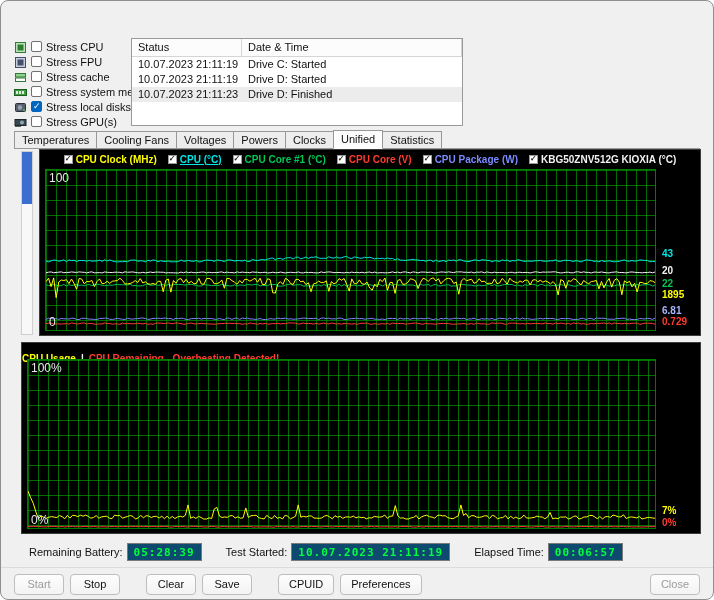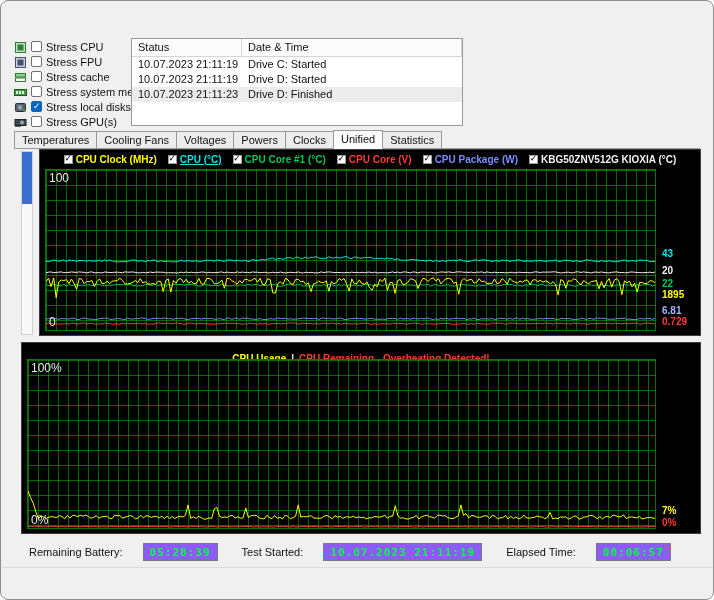--- a/index.html
+++ b/index.html
@@ -42,41 +42,41 @@
   .vscroll{position:absolute;left:20px;top:150px;width:12px;height:184px;background:#f8f8f8;border:1px solid #cfcfcf}
   .vthumb{position:absolute;left:0;top:0;width:10px;height:52px;background:#3a6ed0}
 
   
   .chart1{position:absolute;left:38px;top:148px;width:662px;height:187px;background:#000;border:1px solid #3c3c3c}
   .chart2{position:absolute;left:20px;top:341px;width:680px;height:192px;background:#000;border:1px solid #3c3c3c}
   .legend{position:absolute;top:0;left:0;right:0;height:18px;display:flex;align-items:center;justify-content:center;gap:11px}
   .litem{display:flex;align-items:center;gap:3px;font-size:10px;font-weight:bold;white-space:nowrap}
   .lcb{width:9px;height:9px;background:#fff;border:1px solid #9a9a9a;position:relative;display:inline-block}
   .lcb::after{content:"✓";position:absolute;left:0px;top:-2px;font-size:8px;color:#222}
-  .c2title{position:absolute;top:0;left:0;right:0;height:30px;display:flex;align-items:center;justify-content:center;gap:5px;font-size:10px;font-weight:bold;white-space:nowrap}
+  .c2title{position:absolute;top:0;left:0;right:0;height:30px;display:flex;align-items:center;gap:5px;font-size:10px;font-weight:bold;white-space:nowrap}
   .plot{position:absolute;left:5px;right:44px;bottom:4px;background-color:#000;
         background-image:linear-gradient(to right,rgba(0,145,0,.75) 1px,transparent 1px),
                          linear-gradient(to bottom,rgba(0,145,0,.75) 1px,transparent 1px);
         background-size:10px 15px;border:1px solid rgba(0,145,0,.85)}
   .chart1 .plot{top:19px}
   .chart2 .plot{top:16px}
   .plot svg{position:absolute;left:0;top:0;width:100%;height:100%;display:block}
   .ylab{position:absolute;font-size:12px;color:#e8e8e8;left:3px;z-index:3}
   .ylab.top{top:1px}
   .ylab.bot{bottom:1px}
   .rvals{position:absolute;right:0;width:43px;bottom:4px;font-size:10px;font-weight:bold}
   .chart1 .rvals{top:19px}
   .chart2 .rvals{top:16px}
   .rv{position:absolute;left:5px;white-space:nowrap}
   .rv1-0{top:49%}.rv1-1{top:59%}.rv1-2{top:67%}.rv1-3{top:74%}.rv1-4{top:84%}.rv1-5{top:91%}
   .rv2-0{top:86%}.rv2-1{top:93%}
 
   
   .statusrow{position:absolute;left:28px;top:541px;height:20px;display:flex;align-items:center;font-size:11px;color:#111}
-  .lcd{background:#8b5cf6;border:1px solid #7a7a7a;padding:2px 6px 1px;font-family:"DejaVu Sans Mono",monospace;font-size:11px;font-weight:bold;letter-spacing:1px;margin-left:20px;white-space:nowrap}
+  .lcd{background:#0c4a6e;border:1px solid #7a7a7a;padding:2px 6px 1px;font-family:"DejaVu Sans Mono",monospace;font-size:11px;font-weight:bold;letter-spacing:1px;margin-left:4px;white-space:nowrap}
   .sgap{width:24px;flex:none}
 
   
   .divider{position:absolute;left:0;right:0;top:566px;height:1px;background:#dcdcdc}
   .btnrow{position:absolute;left:13px;right:13px;top:572px;height:22px;display:flex;gap:6px;align-items:center}
   .btn{min-width:50px;height:21px;font-size:11px;color:#111;background:linear-gradient(#fdfdfd,#f3f3f3);border:1px solid #bdbdbd;border-radius:4px;padding:0 10px;font-family:"Liberation Sans",sans-serif;white-space:nowrap}
   .btn[data-enabled="false"]{color:#9b9b9b}
   .grpgap{width:14px;flex:none}
   .btn.close{margin-left:auto}
 </style>
@@ -249,14 +249,25 @@
     <span class="sgap"></span>
     <span>Test Started:</span>
     <span class="lcd" style="color: rgb(0, 255, 64);">10.07.2023 21:11:19</span>
     <span class="sgap"></span>
     <span>Elapsed Time:</span>
     <span class="lcd" style="color: rgb(0, 255, 64);">00:06:57</span>
   </div>
 
   <div class="divider"></div>
 
+  <div class="btnrow">
+    <button class="btn" data-enabled="false">Start</button>
+    <button class="btn" data-enabled="true">Stop</button>
+    <span class="grpgap"></span>
+    <button class="btn" data-enabled="true">Clear</button>
+    <button class="btn" data-enabled="true">Save</button>
+    <span class="grpgap"></span>
+    <button class="btn" data-enabled="true">CPUID</button>
+    <button class="btn" data-enabled="true">Preferences</button>
+    <button class="btn close" data-enabled="false">Close</button>
+  </div>
 
 </div>
 
 </body></html>

